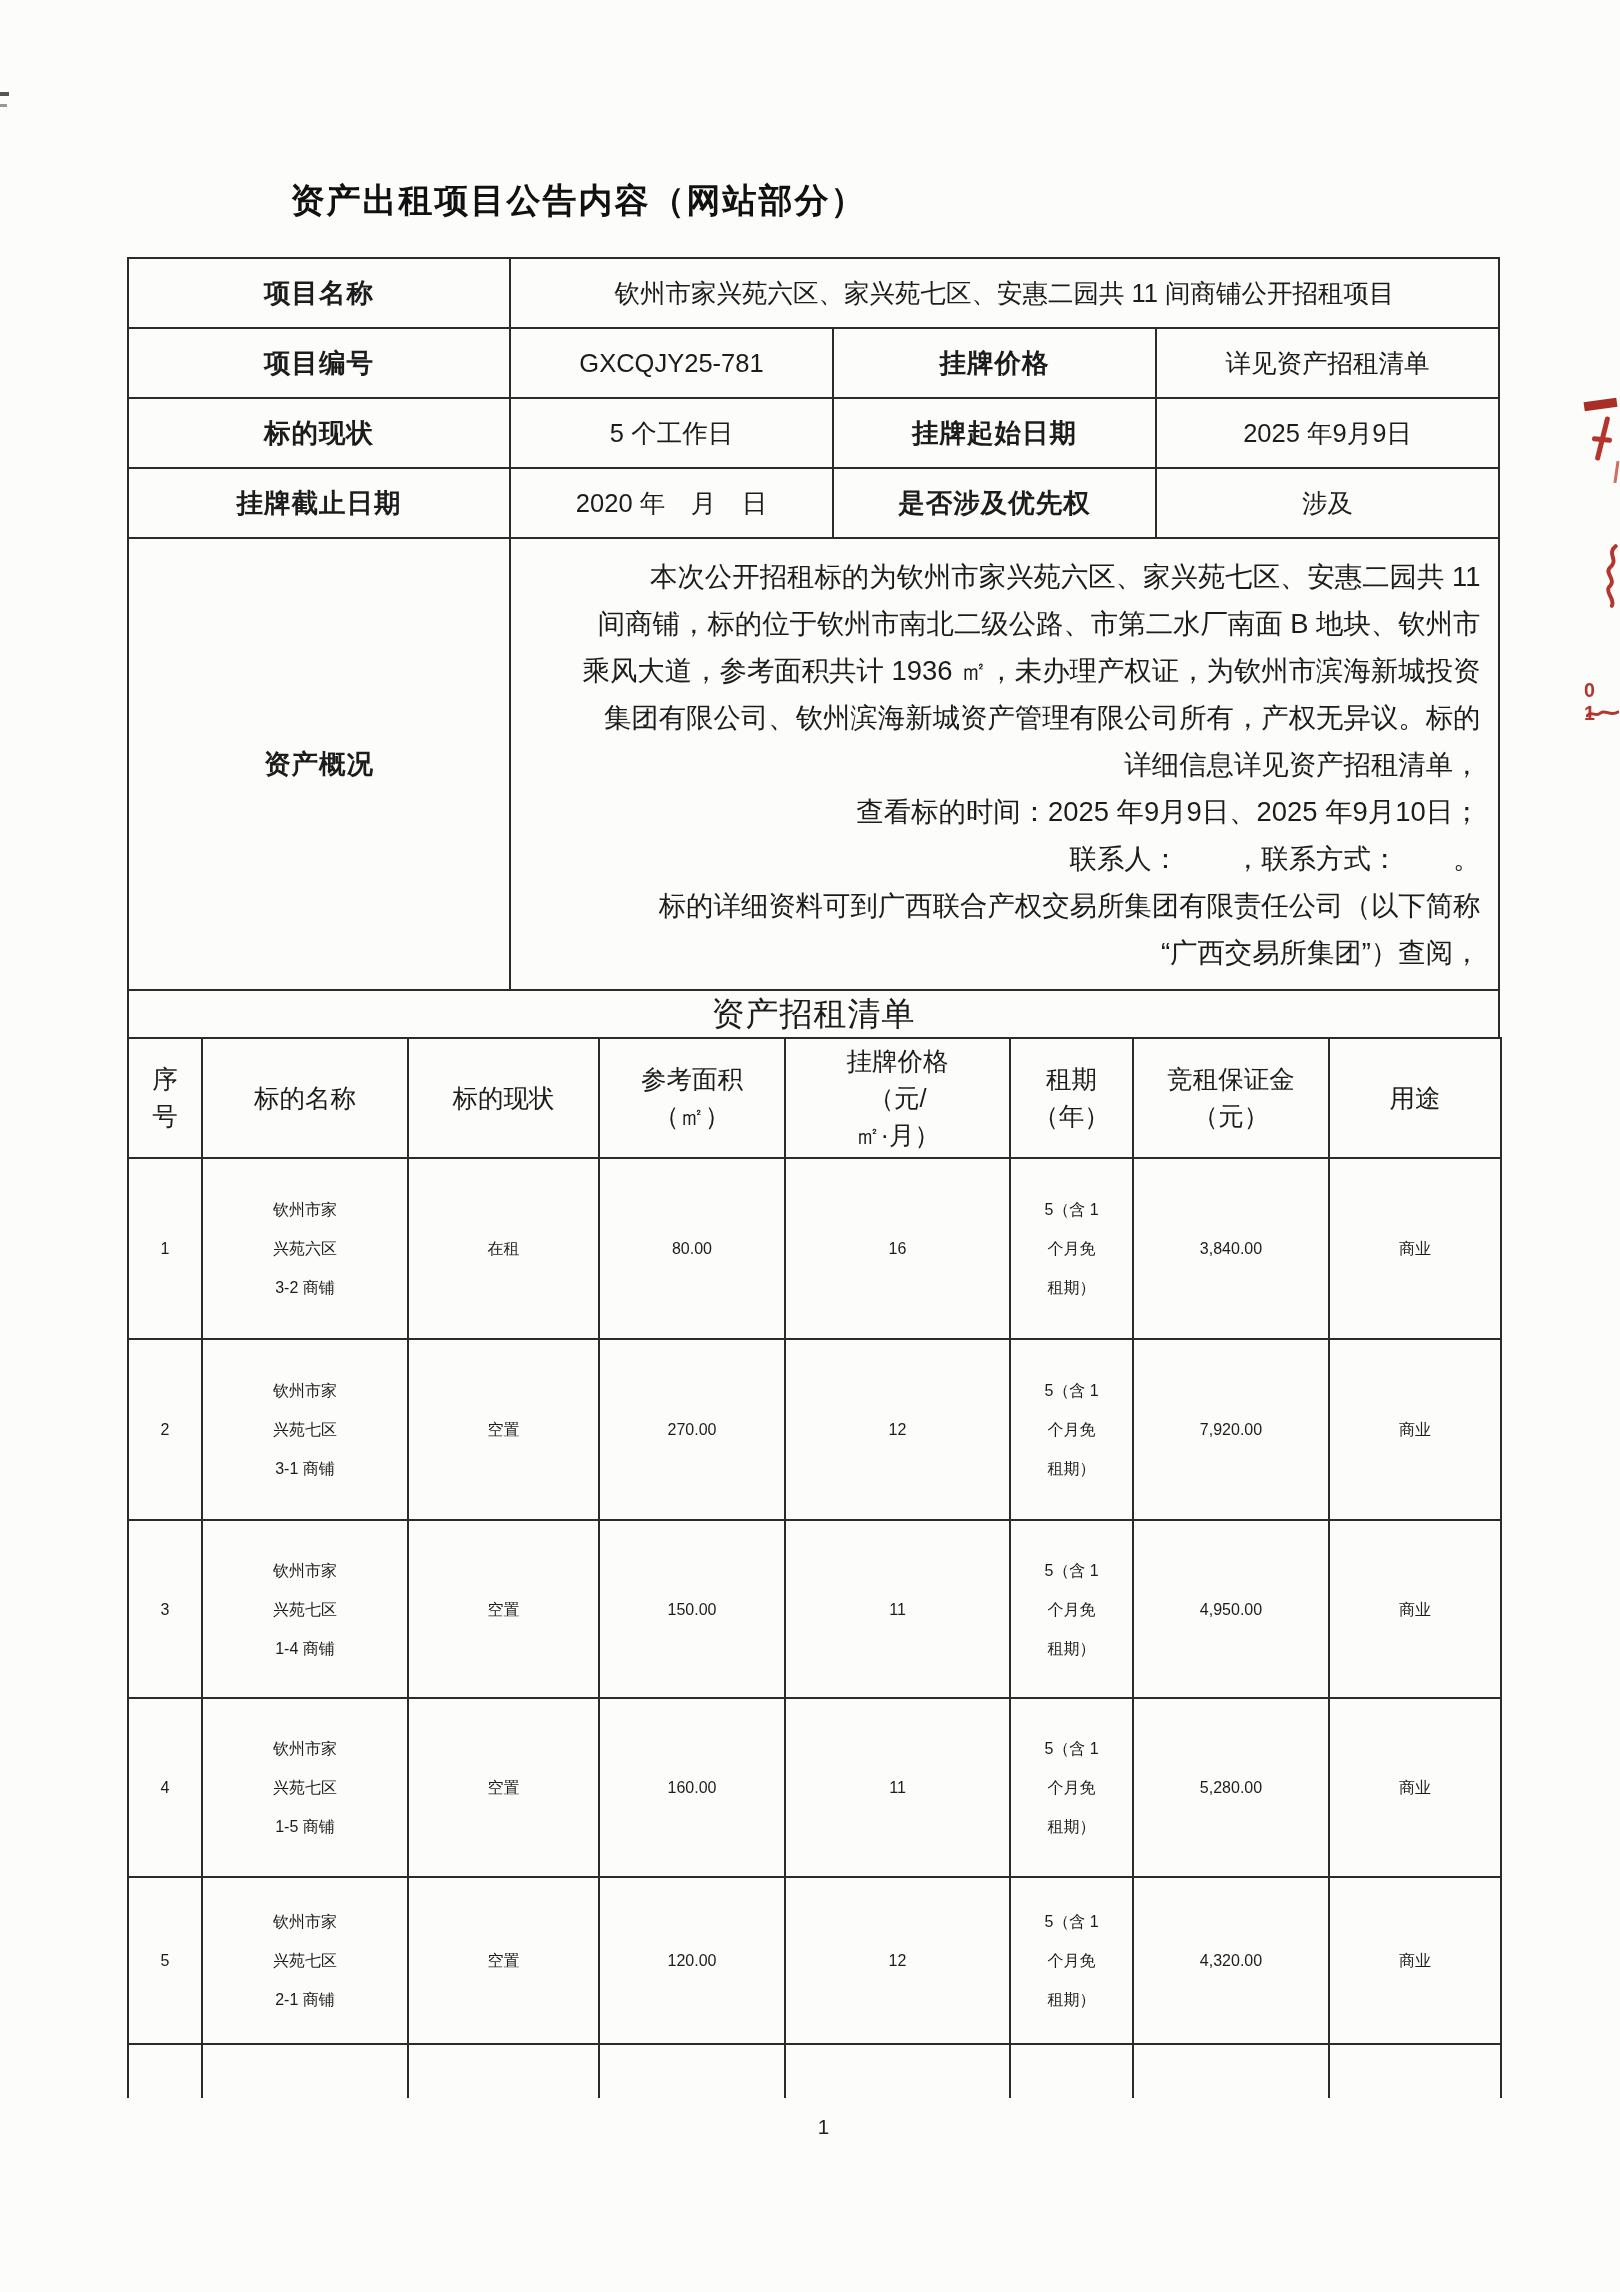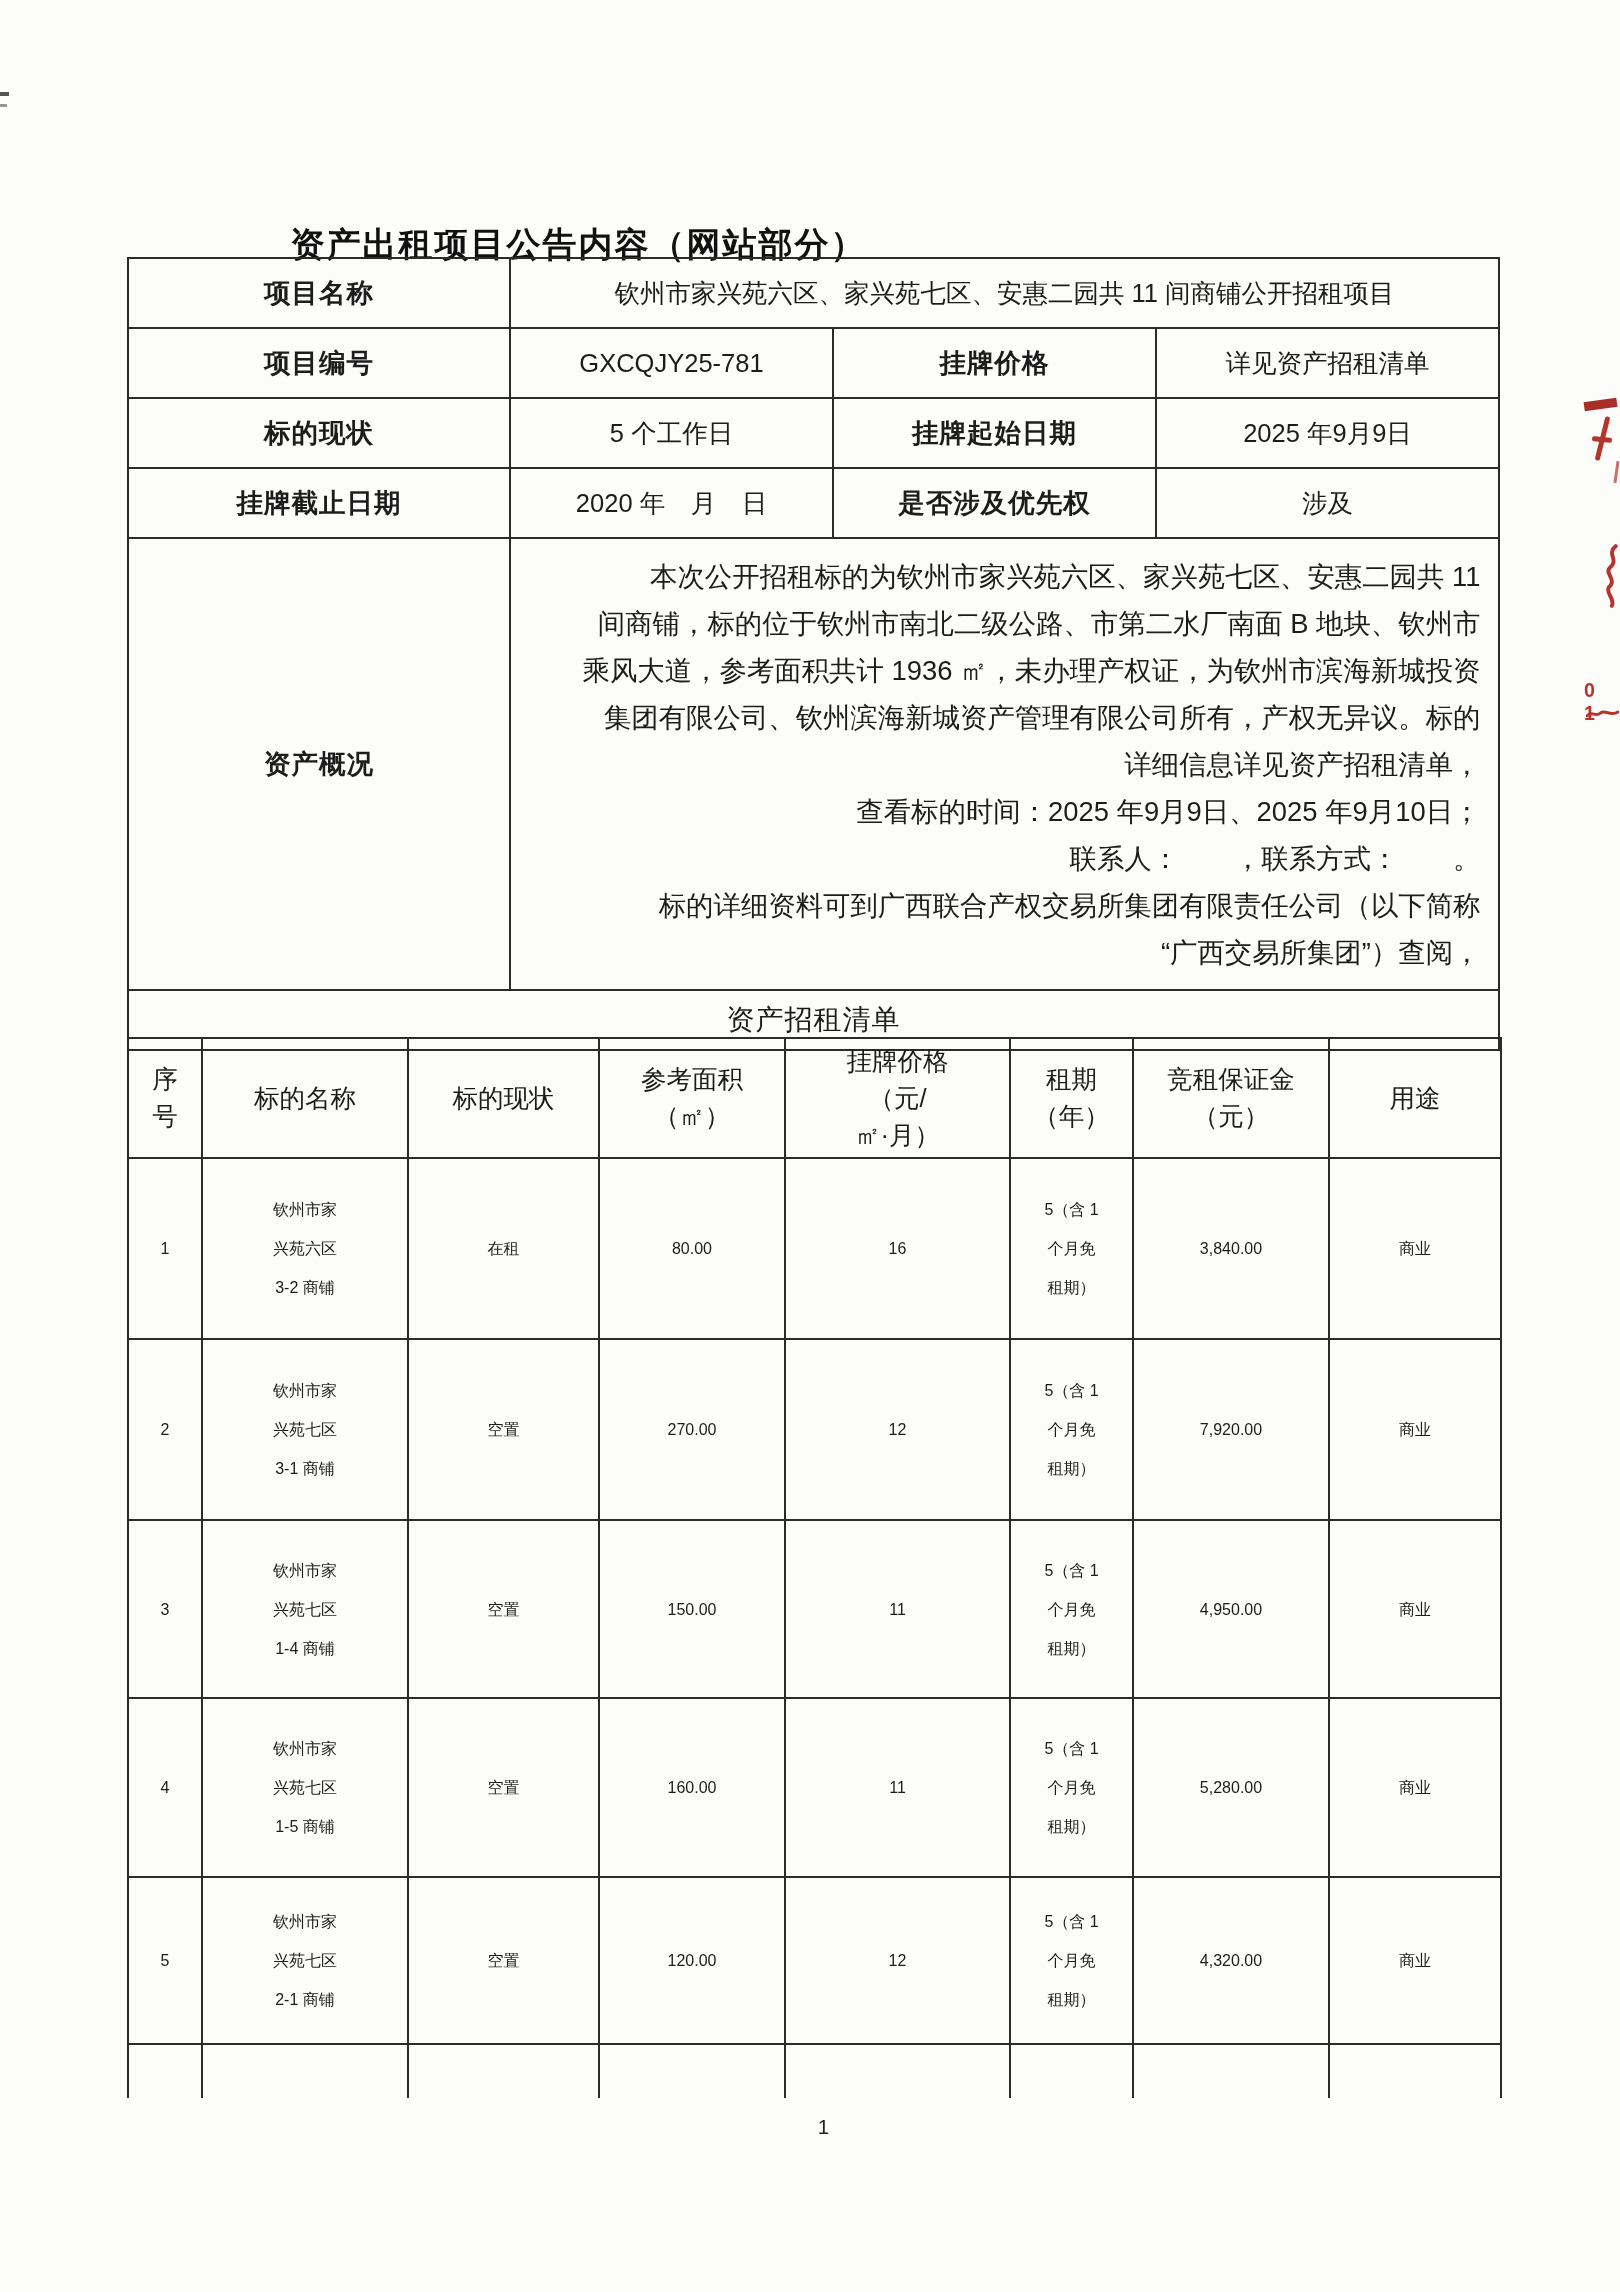--- a/index.html
+++ b/index.html
@@ -8,37 +8,36 @@
     position:relative;
     background:#fcfcfa;
     font-family:"Liberation Sans","DejaVu Sans",sans-serif;
     color:#1c1c1c;
     overflow:hidden;
   }
   .page-title {
     position:absolute; top:178px; left:0; width:1157px;
     text-align:center; font-size:34px; font-weight:bold; letter-spacing:2px;
     color:#111;
-    margin-top:44px;
   }
   table { border-collapse:collapse; table-layout:fixed;padding-left:43px; }
   td {
     border:2px solid #2b2b2b;
     vertical-align:middle;
     text-align:center;
     font-size:25.5px;
     color:#1c1c1c;
     overflow:hidden;
   }
   .tableA { position:absolute; left:127px; top:257px; width:1372px; }
   .tableA td.lbl { font-weight:bold; font-size:26.5px; letter-spacing:1px; }
   .tableA .r { height:70px; }
   .overview-cell { text-align:right; vertical-align:middle; padding:5.9px 17.6px 5.9px 13.7px; }
   .overview-line { font-size:27.4px; line-height:47px; white-space:pre-wrap; }
-  .banner-cell { height:60px; font-size:28px; letter-spacing:1px; }
+  .banner-cell { height:48px; font-size:33px; letter-spacing:1px; }
   .tableB { position:absolute; left:127px; top:1037px; width:1372px; }
   .tableB td { white-space:pre-line; line-height:39px; }
   .tableB .hdr td { height:120px; font-size:25.5px; line-height:37px; }
   .tableB .dr td { font-size:16px;margin-top:32px; }
   .name-cell { line-height:43px; }
   .stub td { border-bottom:none; background:transparent; }
   .page-num {
     position:absolute; top:2115px; left:0; width:1647px; text-align:center;
     font-size:20.6px; color:#222;
   }

